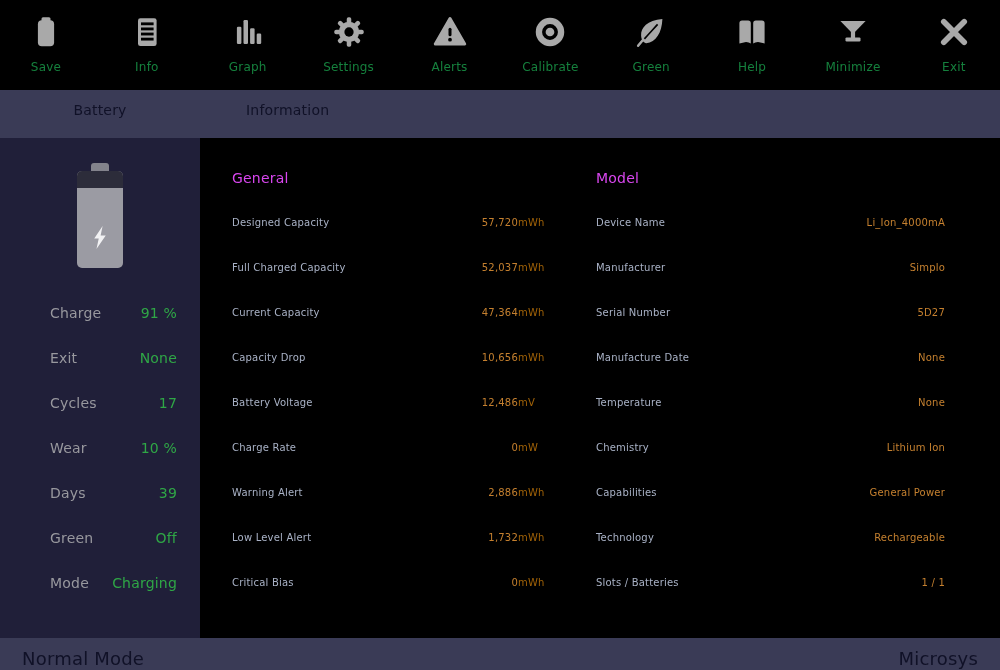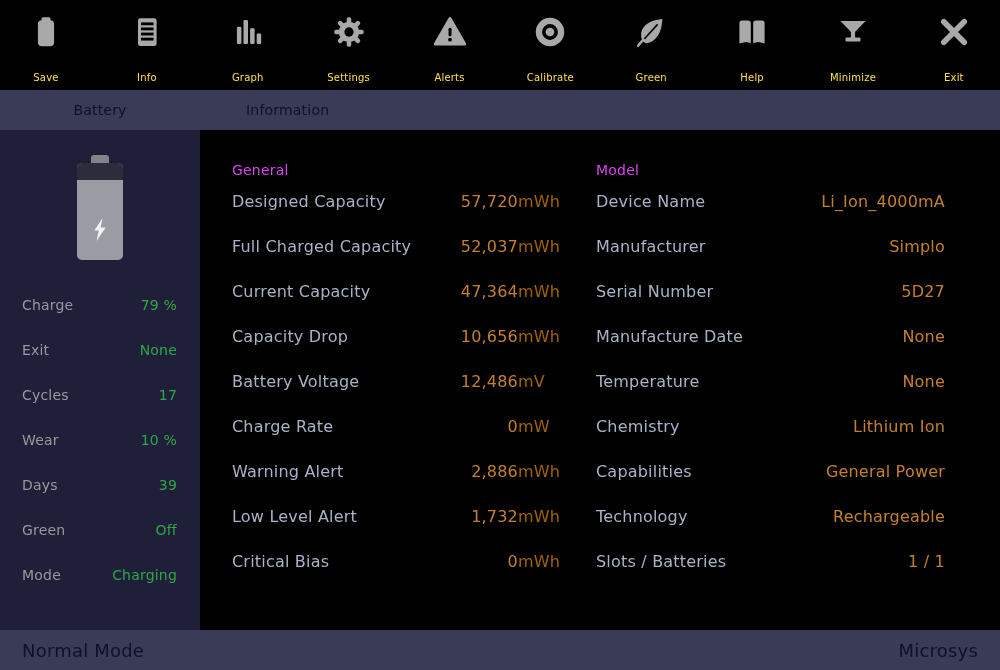--- a/index.html
+++ b/index.html
@@ -16,60 +16,60 @@
   .toolbar {
     height:90px; background:#000; display:flex;
     justify-content:space-between; padding:0 14px; flex:0 0 auto;
   }
   .tb-item {
     width:64px; display:flex; flex-direction:column; align-items:center;
     padding-top:13px; cursor:default;
   }
   .tb-icon { height:38px; display:flex; align-items:center; justify-content:center; }
   .tb-label {
-    margin-top:21px; font-size:10px; color:#fde047; letter-spacing:0.2px; white-space:nowrap;
+    margin-top:9px; font-size:12px; color:#15803d; letter-spacing:0.2px; white-space:nowrap;
   }
 
   
   .tabbar {
-    height:40px; background:#3a3b56; position:relative; flex:0 0 auto;
+    height:48px; background:#3a3b56; position:relative; flex:0 0 auto;
     font-size:14px; color:#101127; letter-spacing:0.2px;
   }
   .tab-battery { position:absolute; left:0; top:0; width:200px; text-align:center; line-height:40px; }
   .tab-info    { position:absolute; left:232px; top:0; line-height:40px;margin-left:14px; }
 
   
   .content { height:500px; display:flex; flex:0 0 auto; }
   .sidebar { width:200px; background:#201f39; flex:0 0 auto; }
   .main { flex:1; background:#000; position:relative; }
 
   
   .batt { width:46px; margin:25px auto 0; }
   .batt-nub { width:18px; height:8px; margin:0 auto; background:#83838c; border-radius:3px 3px 0 0; }
   .batt-body {
     height:97px; background:#9b9ba3; border-radius:5px;
     position:relative; overflow:hidden;
   }
   .batt-cap { height:17px; background:#2c2c3a; }
   .batt-bolt { position:absolute; left:50%; top:57%; transform:translateX(-50%); }
 
-  .stats { margin-top:22px; }
+  .stats { margin-top:22px;padding-left:28px; }
   .stat-row { height:45px; display:flex; align-items:center; padding:0 23px 0 22px; font-size:14px; letter-spacing:0.2px; }
   .stat-lbl { flex:1; color:#98989e; }
   .stat-val { color:#2fa746; }
 
   
   .col { position:absolute; top:18px; }
   .col-general { left:32px;  width:330px; }
   .col-model   { left:396px; width:349px; }
   .col h2 {
     margin:0; height:44px; line-height:44px;
     font-size:14px; font-weight:normal; color:#d946ef; letter-spacing:0.2px;
   }
-  .row { height:45px; display:flex; font-size:16px; letter-spacing:0.2px; }
+  .row { height:45px; display:flex; align-items:center; font-size:10px; letter-spacing:0.2px; }
   .lbl { flex:1; color:#a9b2c6; }
   .val { color:#c5802f; text-align:right; }
   .col-general .val { width:88px; flex:0 0 auto; }
   .unit { width:44px; color:#a16207; flex:0 0 auto; }
 
   
   .statusbar {
     height:40px; background:#3a3b56; flex:0 0 auto;
     display:flex; align-items:center; justify-content:space-between;
     padding:0 22px; font-size:18px; color:#101127; letter-spacing:0.2px;
@@ -216,21 +216,21 @@
             <svg viewBox="0 0 16 22" width="17" height="23">
               <polygon points="10.5,0 2.5,12 6.8,12 4.6,22 13.5,9 8.6,9" fill="#f2f2f4"></polygon>
             </svg>
           </span>
         </div>
       </div>
 
       <div class="stats">
         <div class="stat-row">
           <span class="stat-lbl">Charge</span>
-          <span class="stat-val">79 %</span>
+          <span class="stat-val">91 %</span>
         </div>
         <div class="stat-row">
           <span class="stat-lbl">Exit</span>
           <span class="stat-val">None</span>
         </div>
         <div class="stat-row">
           <span class="stat-lbl">Cycles</span>
           <span class="stat-val">17</span>
         </div>
         <div class="stat-row">

